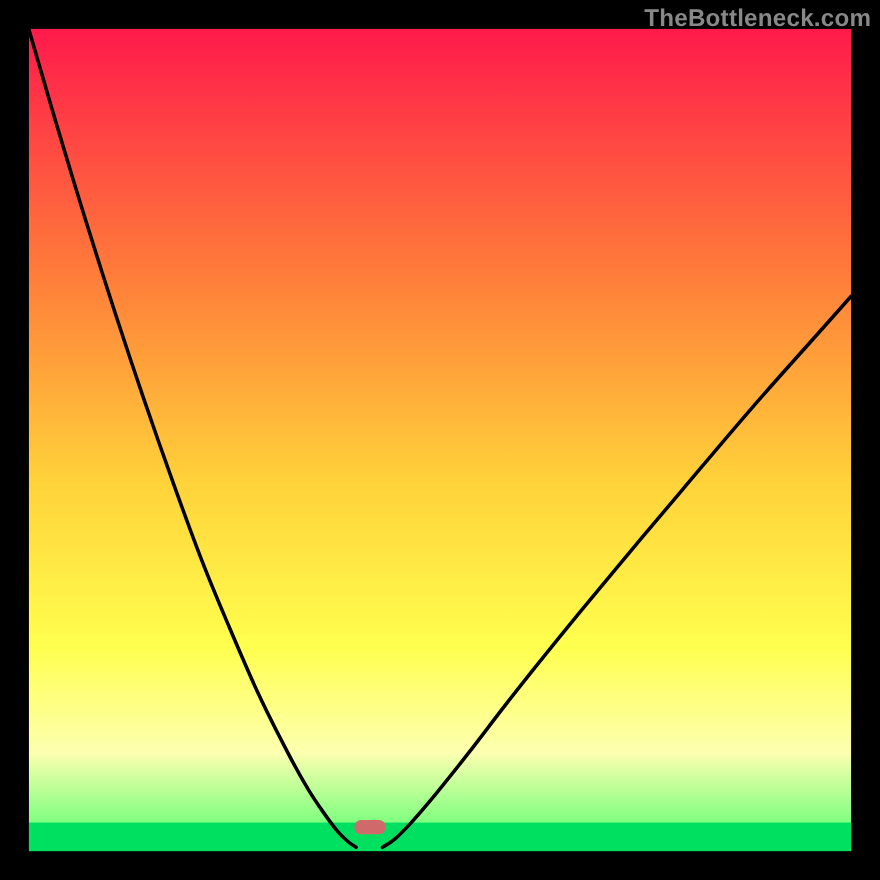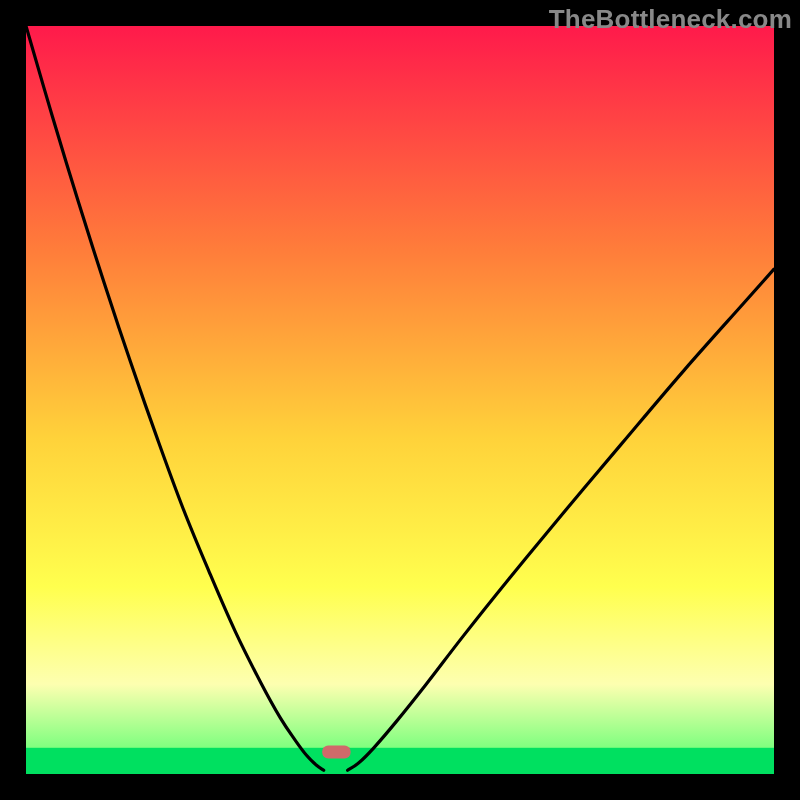--- a/index.html
+++ b/index.html
@@ -29,21 +29,21 @@
   .plot-area svg {
     display: block;
     width: 748px;
     height: 748px;
   }
   .watermark {
     position: absolute;
     top: 4px;
     right: 8px;
     font-family: Arial, Helvetica, sans-serif;
-    font-size: 26px;
+    font-size: 22px;
     font-weight: 600;
     color: #888888;
     letter-spacing: 0.2px;
     user-select: none;
   }
 </style>
 </head>
 <body>
 
 <div class="frame">

